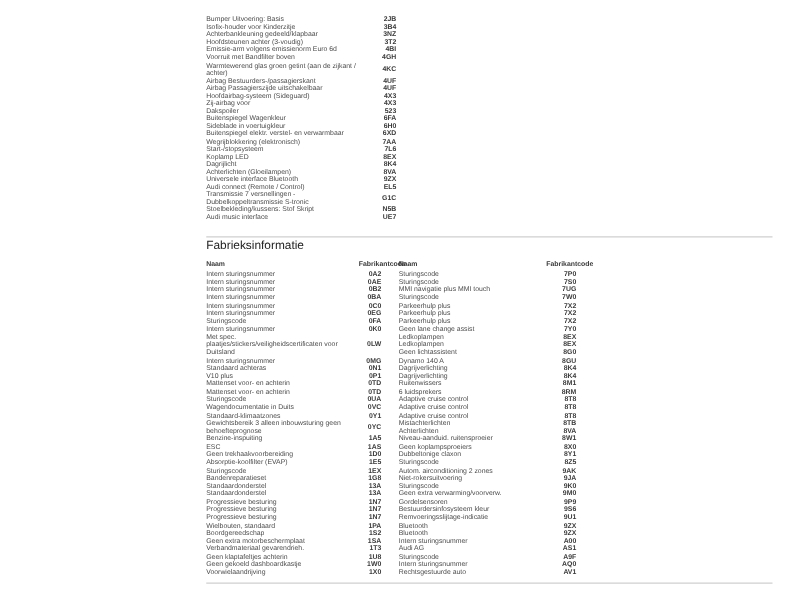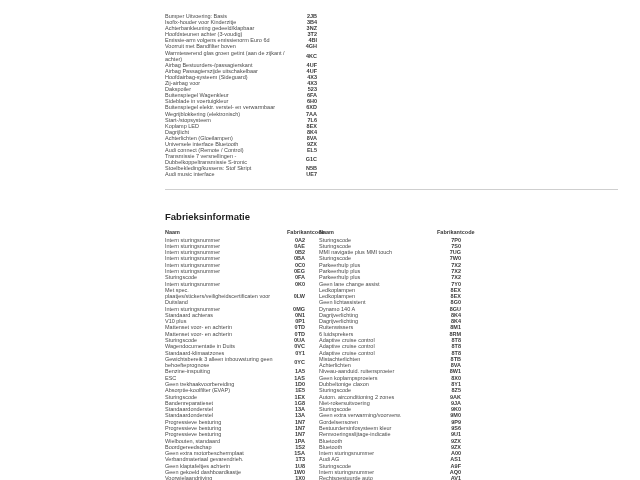--- a/index.html
+++ b/index.html
@@ -13,21 +13,21 @@
 
   
   .equip-list{width:152px;}
   .erow{display:flex;align-items:center;width:152px;}
   .ename{width:120px;font-size:5.5px;line-height:6.1px;color:#4a4a4a;}
   .ecode{flex:1;text-align:right;font-size:5.5px;line-height:6.1px;font-weight:bold;color:#3a3a3a;}
 
   .divider{border:0;border-top:1px solid #cfcfcf;width:100%;margin:11px 0 0 0;height:0;}
 
   
-  .section-title{font-size:9.5px;font-weight:bold;color:#222222;margin:22px 0 7px 0;line-height:10px;}
+  .section-title{font-size:9.5px;font-weight:normal;color:#222222;margin:2px 0 7px 0;line-height:10px;}
   .fgrid{display:grid;grid-template-columns:122px 18px 132px 24px;width:296px;}
   .fhead{font-weight:bold;color:#3a3a3a;font-size:5.5px;line-height:7px;margin-bottom:1px;}
   .fhead .hc{text-align:right;}
   .fhead .hr2{padding-left:14px;}
   .frow{font-size:5.5px;line-height:6.28px;}
   .ln{white-space:nowrap;overflow:visible;color:#4a4a4a;}
   .lc{text-align:right;font-weight:bold;color:#3a3a3a;}
   .rn{padding-left:14px;white-space:nowrap;color:#4a4a4a;}
   .rc{text-align:right;font-weight:bold;color:#3a3a3a;}
   .shift{transform:translateY(3px);}

